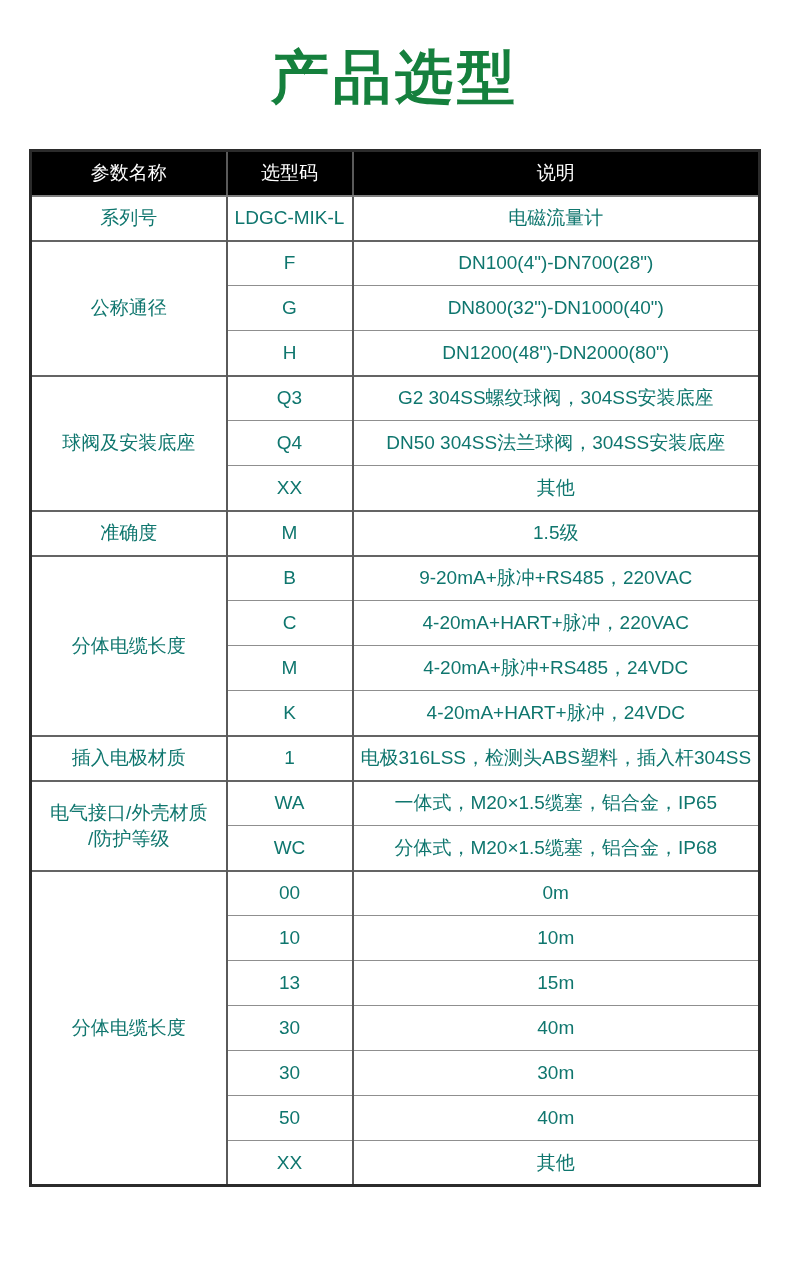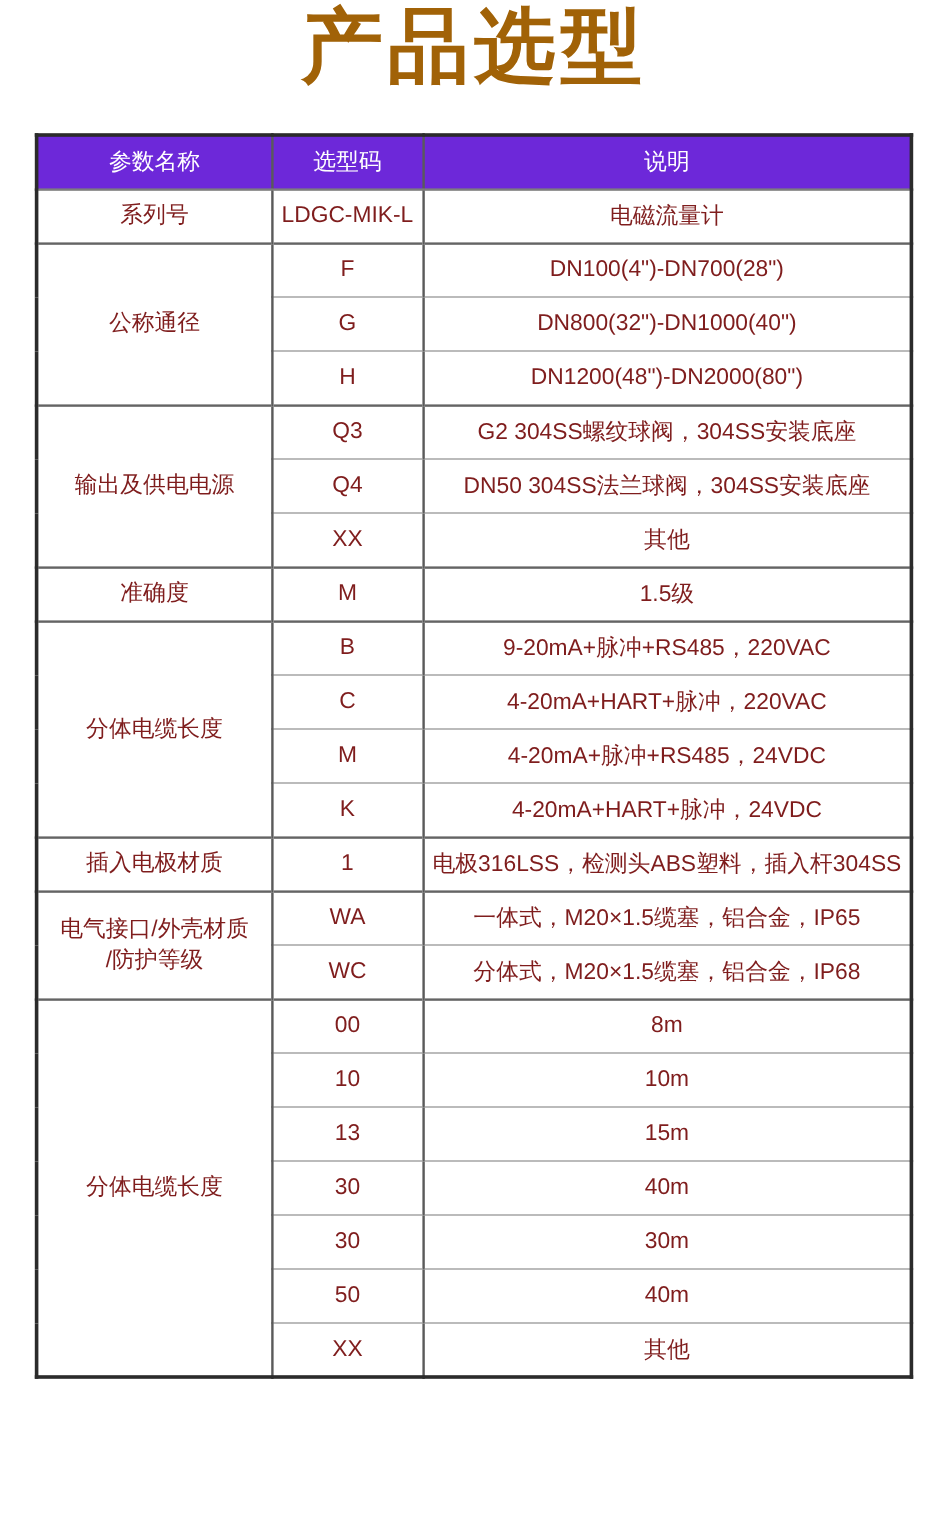--- a/index.html
+++ b/index.html
@@ -10,27 +10,28 @@
   }
   .page {
     width: 790px;
     min-height: 1264px;
     margin: 0 auto;
     background: #ffffff;
     box-sizing: border-box;
   }
   .title {
     margin: 0;
+    padding-top: 38px;
     height: 78px;
     text-align: center;
-    font-size: 68px;
+    font-size: 58px;
     line-height: 78px;
     font-weight: 900;
     letter-spacing: 4px;
-    color: #a16207;
+    color: #15803d;
   }
   table.selection-table {
     width: 729px;
     margin: 33px auto 0 auto;
     border-collapse: collapse;
     table-layout: fixed;
     border: 3px solid #2b2b2b;
   }
   col.c-param { width: 196px; }
   col.c-code  { width: 126px; }
@@ -41,31 +42,31 @@
     vertical-align: middle;
     padding: 0 4px;
     box-sizing: border-box;
   }
   
   th, td {
     border-left: 2px solid #5a5a5a;
     border-right: 2px solid #5a5a5a;
   }
   thead th {
-    background: #6d28d9;
+    background: #000000;
     color: #ffffff;
     font-size: 19px;
     font-weight: normal;
     height: 45px;
     border-bottom: 2px solid #7d7d7d;
   }
   tbody td {
     height: 45px;
     font-size: 19px;
-    color: #7f1d1d;
+    color: #0f766e;
     background: #ffffff;
     border-top: 1px solid #8f8f8f;
     border-bottom: 1px solid #8f8f8f;
   }
   
   tr.group-start td { border-top: 2px solid #646464; }
   td.param { line-height: 1.35; }
   td.param .pl { display: block; }
   td.param .pl:empty { display: none; }
 </style>
@@ -110,21 +111,21 @@
         <td class="code">G</td>
         <td class="desc">DN800(32")-DN1000(40")</td>
       </tr>
       <tr>
         <td class="code">H</td>
         <td class="desc">DN1200(48")-DN2000(80")</td>
       </tr>
 
       <tr class="group-start">
         <td class="param" rowspan="3">
-            <span class="pl">输出及供电电源</span>
+            <span class="pl">球阀及安装底座</span>
           </td>
         <td class="code">Q3</td>
         <td class="desc">G2 304SS螺纹球阀，304SS安装底座</td>
       </tr>
       <tr>
         <td class="code">Q4</td>
         <td class="desc">DN50 304SS法兰球阀，304SS安装底座</td>
       </tr>
       <tr>
         <td class="code">XX</td>
@@ -178,21 +179,21 @@
       <tr>
         <td class="code">WC</td>
         <td class="desc">分体式，M20×1.5缆塞，铝合金，IP68</td>
       </tr>
 
       <tr class="group-start">
         <td class="param" rowspan="7">
             <span class="pl">分体电缆长度</span>
           </td>
         <td class="code">00</td>
-        <td class="desc">8m</td>
+        <td class="desc">0m</td>
       </tr>
       <tr>
         <td class="code">10</td>
         <td class="desc">10m</td>
       </tr>
       <tr>
         <td class="code">13</td>
         <td class="desc">15m</td>
       </tr>
       <tr>

